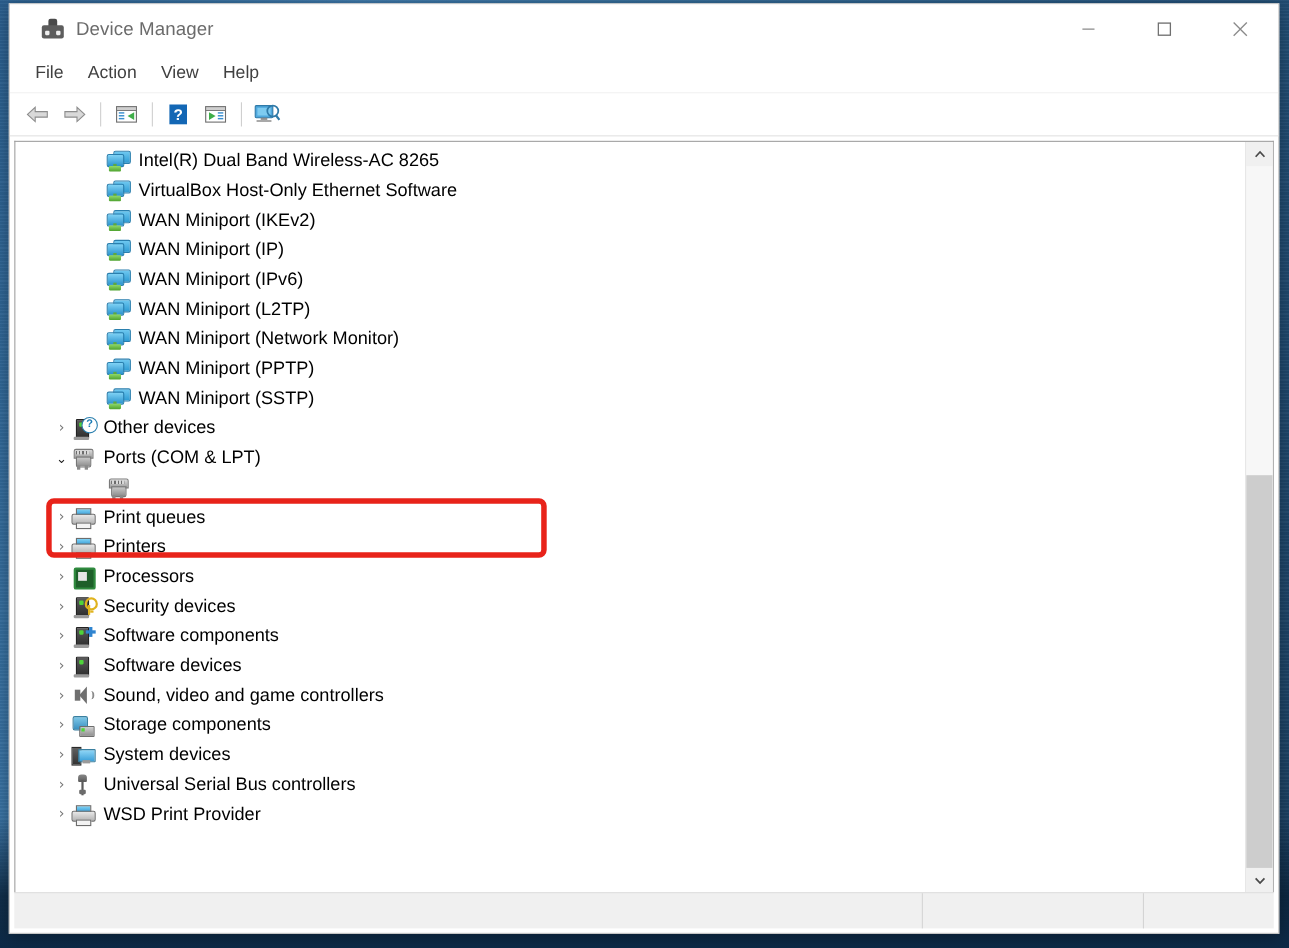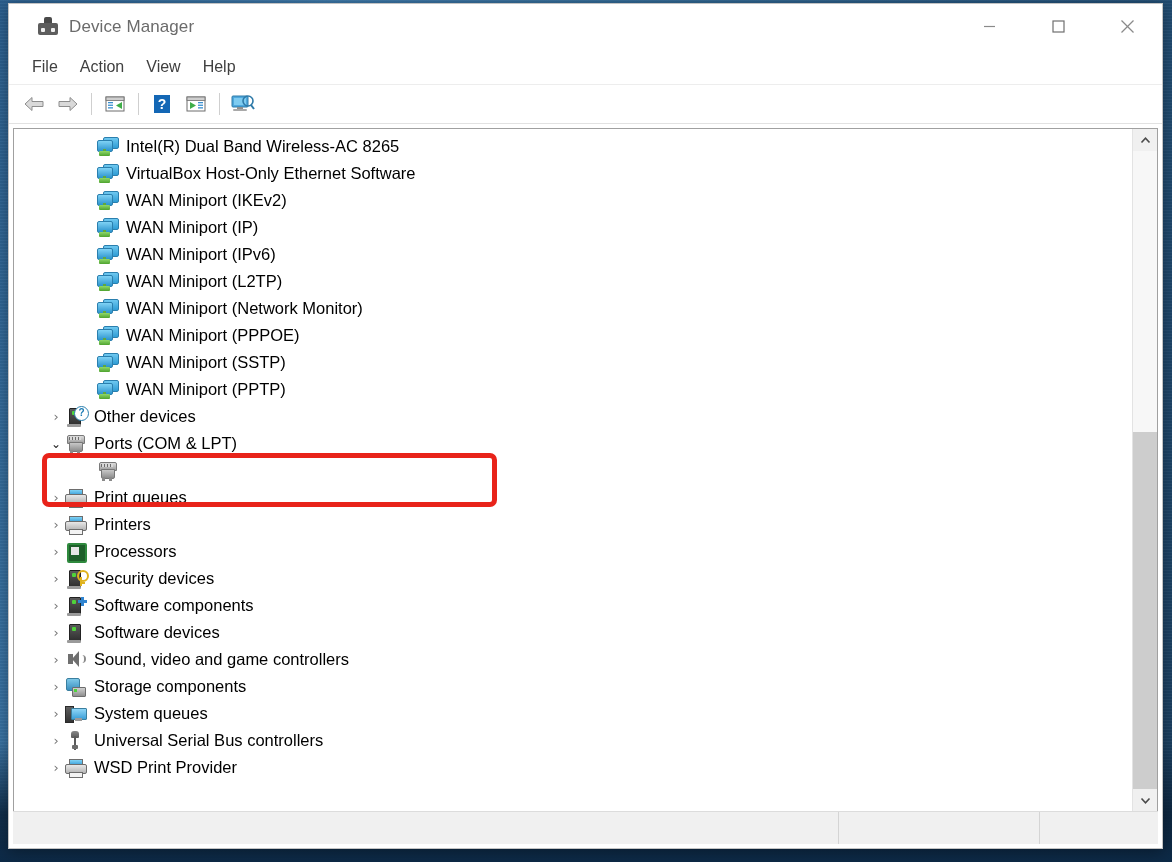--- a/index.html
+++ b/index.html
@@ -651,43 +651,32 @@
         </div>
         <div class="row lvl1-noarrow">
           <span class="icon-slot">
             <span class="ic ic-net">
               <span class="scr-b"></span>
               <span class="scr-f"></span>
               <span class="stem"></span>
               <span class="base"></span>
             </span>
           </span>
-          <span class="lbl">WAN Miniport (PPPOE)</span>
+          <span class="lbl">WAN Miniport (PPTP)</span>
         </div>
         <div class="row lvl1-noarrow">
           <span class="icon-slot">
             <span class="ic ic-net">
               <span class="scr-b"></span>
               <span class="scr-f"></span>
               <span class="stem"></span>
               <span class="base"></span>
             </span>
           </span>
           <span class="lbl">WAN Miniport (SSTP)</span>
-        </div>
-        <div class="row lvl1-noarrow">
-          <span class="icon-slot">
-            <span class="ic ic-net">
-              <span class="scr-b"></span>
-              <span class="scr-f"></span>
-              <span class="stem"></span>
-              <span class="base"></span>
-            </span>
-          </span>
-          <span class="lbl">WAN Miniport (PPTP)</span>
         </div>
         <div class="row lvl0">
           <span class="twisty">›</span>
           <span class="icon-slot">
             <span class="ic ic-tower ic-unknown">
               <span class="case"></span>
               <span class="led"></span>
               <span class="foot"></span>
               <span class="q">?</span>
             </span>
@@ -812,21 +801,21 @@
         </div>
         <div class="row lvl0">
           <span class="twisty">›</span>
           <span class="icon-slot">
             <span class="ic ic-system">
               <span class="tower"></span>
               <span class="mon"></span>
               <span class="monbase"></span>
             </span>
           </span>
-          <span class="lbl">System queues</span>
+          <span class="lbl">System devices</span>
         </div>
         <div class="row lvl0">
           <span class="twisty">›</span>
           <span class="icon-slot">
             <span class="ic ic-usb">
               <span class="head2"></span>
               <span class="stem2"></span>
               <span class="dot"></span>
             </span>
           </span>

